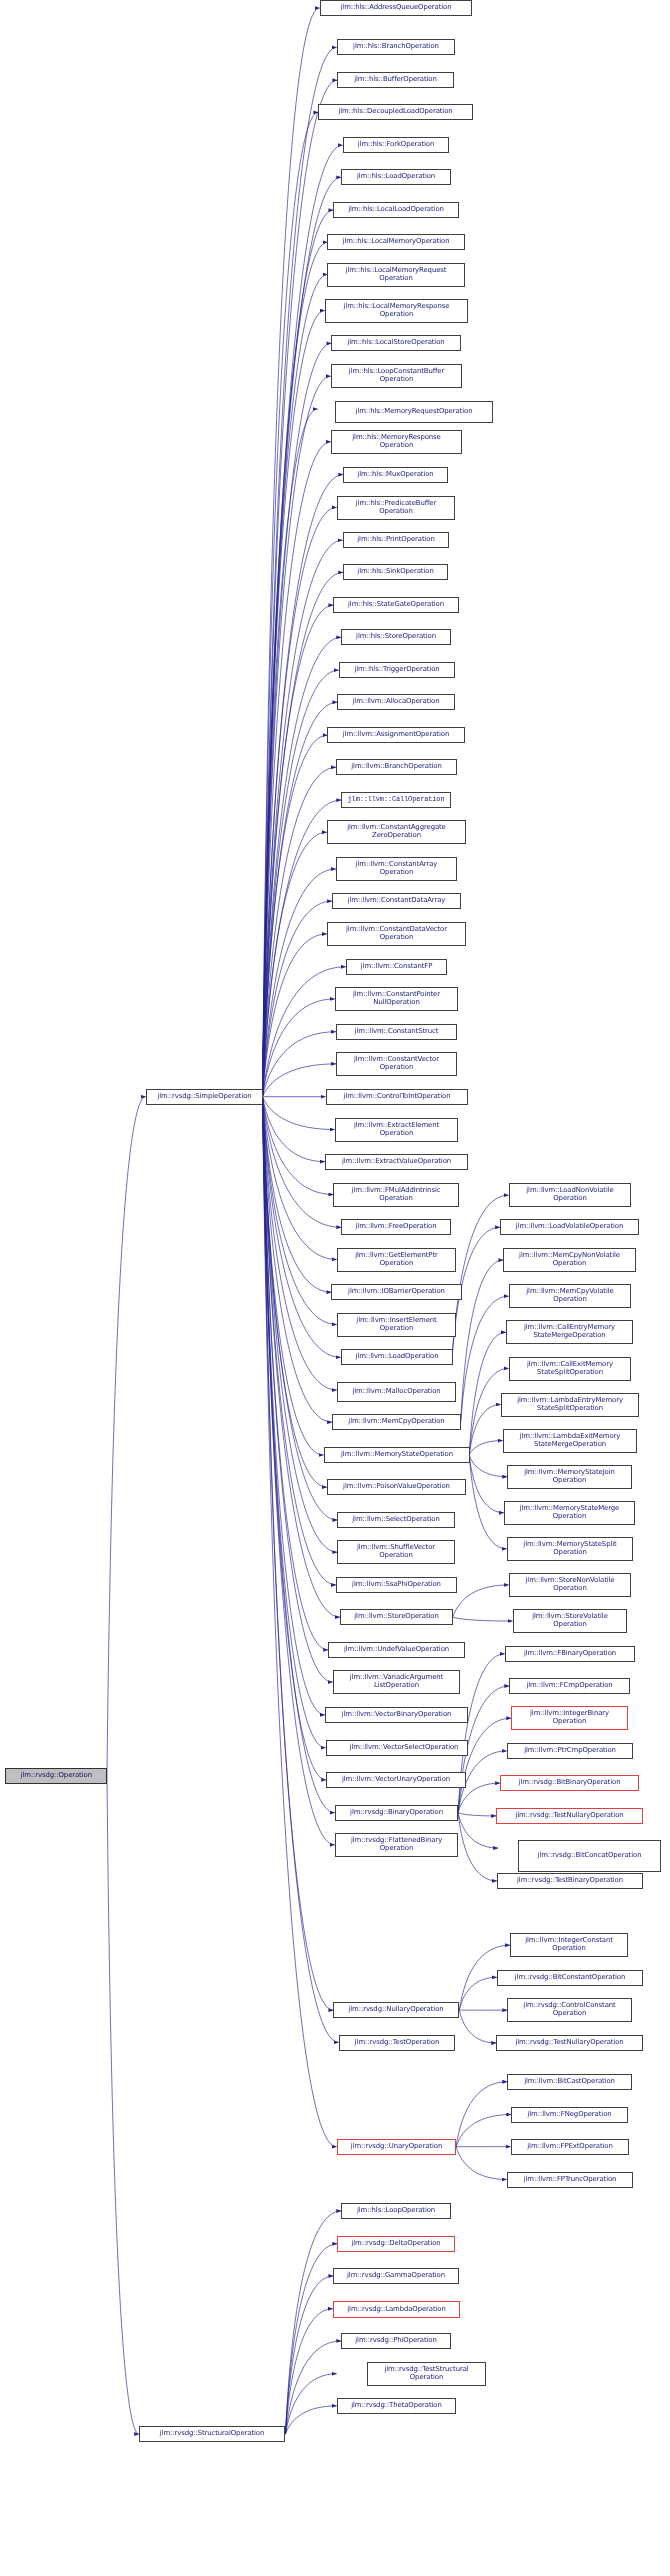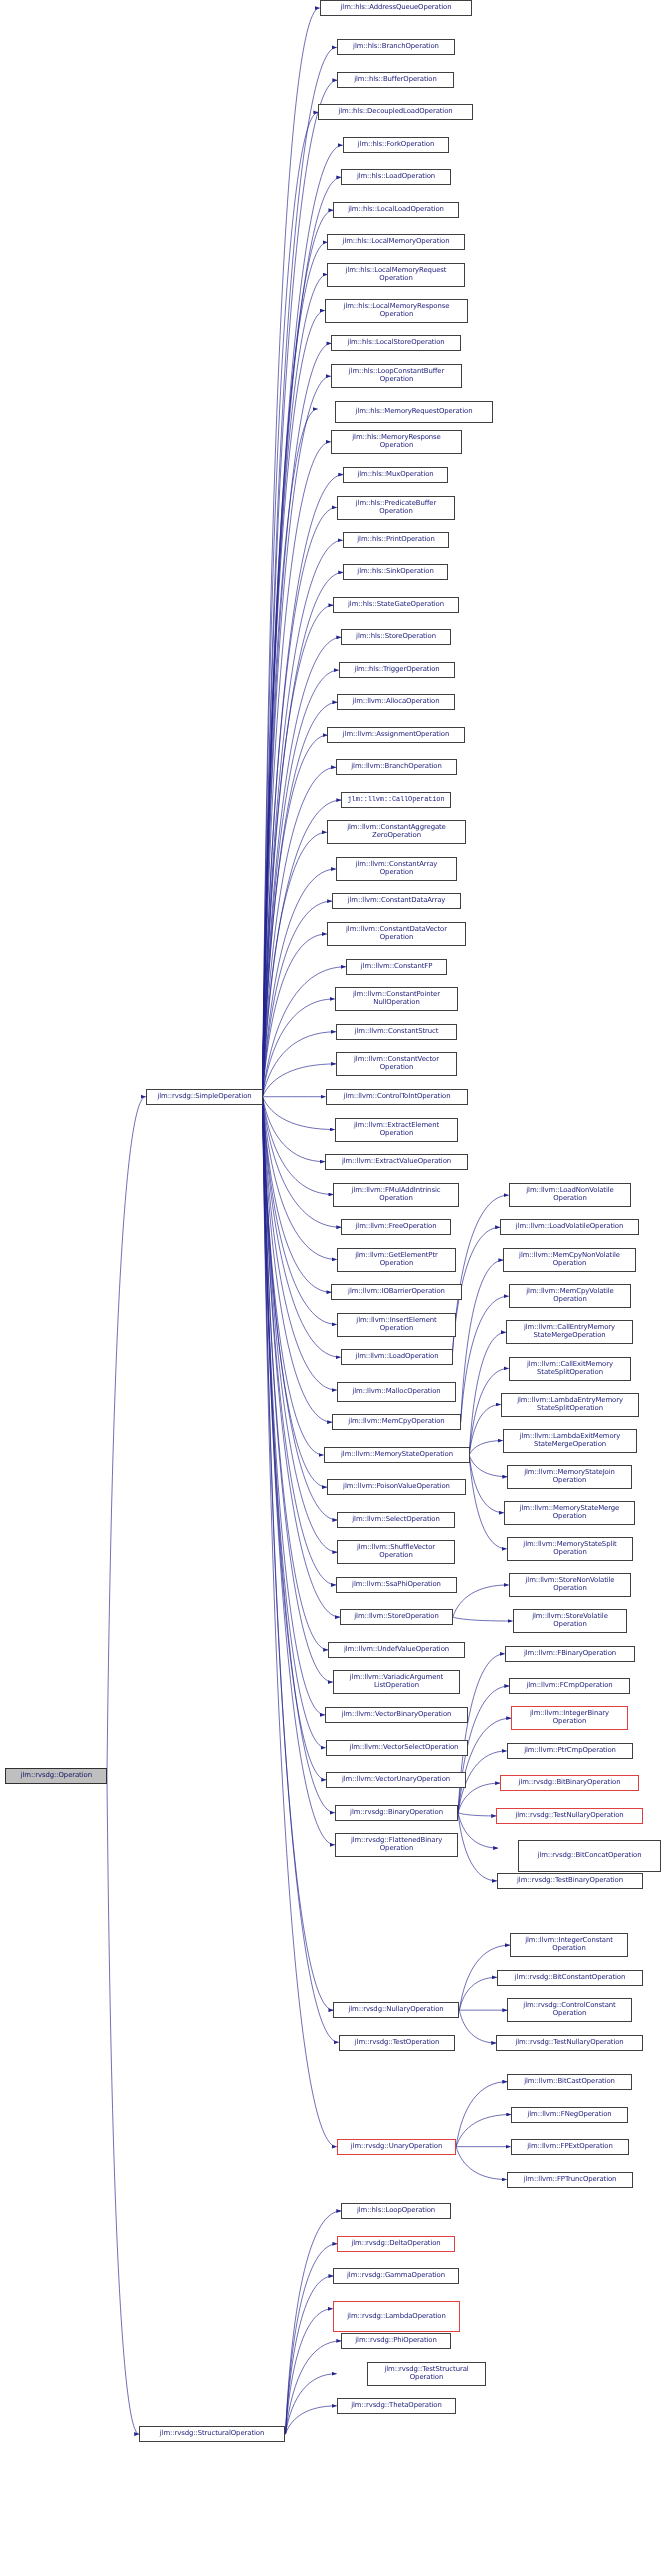--- a/index.html
+++ b/index.html
@@ -217,21 +217,21 @@
     <div class="node" style="left: 326px; top: 1772px; width: 140px; height: 15.8px;"><span>jlm::llvm::VectorUnaryOperation</span></div>
     <div class="node" style="left: 335px; top: 1805px; width: 123px; height: 15.8px;"><span>jlm::rvsdg::BinaryOperation</span></div>
     <div class="node" style="left: 335px; top: 1833px; width: 123px; height: 23.6px;"><span>jlm::rvsdg::FlattenedBinary
 Operation</span></div>
     <div class="node" style="left: 333px; top: 2002px; width: 126px; height: 15.8px;"><span>jlm::rvsdg::NullaryOperation</span></div>
     <div class="node" style="left: 339px; top: 2035px; width: 116px; height: 15.8px;"><span>jlm::rvsdg::TestOperation</span></div>
     <div class="node abstract" style="left: 337px; top: 2139px; width: 119px; height: 15.8px;"><span>jlm::rvsdg::UnaryOperation</span></div>
     <div class="node" style="left: 341px; top: 2203px; width: 110px; height: 15.8px;"><span>jlm::hls::LoopOperation</span></div>
     <div class="node abstract" style="left: 337px; top: 2236px; width: 118px; height: 15.8px;"><span>jlm::rvsdg::DeltaOperation</span></div>
     <div class="node" style="left: 333px; top: 2268px; width: 126px; height: 15.8px;"><span>jlm::rvsdg::GammaOperation</span></div>
-    <div class="node abstract" style="left: 333px; top: 2301px; width: 127px; height: 31px;"><span>jlm::rvsdg::LambdaOperation</span></div>
+    <div class="node abstract" style="left: 333px; top: 2301px; width: 127px; height: 17px;"><span>jlm::rvsdg::LambdaOperation</span></div>
     <div class="node" style="left: 341px; top: 2333px; width: 110px; height: 15.8px;"><span>jlm::rvsdg::PhiOperation</span></div>
     <div class="node" style="left: 337px; top: 2362px; width: 119px; height: 23.6px; margin-left: 30px;"><span>jlm::rvsdg::TestStructural
 Operation</span></div>
     <div class="node" style="left: 337px; top: 2398px; width: 119px; height: 15.8px;"><span>jlm::rvsdg::ThetaOperation</span></div>
     <div class="node" style="left: 509px; top: 1183px; width: 122px; height: 23.6px;"><span>jlm::llvm::LoadNonVolatile
 Operation</span></div>
     <div class="node" style="left: 500px; top: 1219px; width: 139px; height: 15.8px;"><span>jlm::llvm::LoadVolatileOperation</span></div>
     <div class="node" style="left: 503px; top: 1248px; width: 133px; height: 23.6px;"><span>jlm::llvm::MemCpyNonVolatile
 Operation</span></div>
     <div class="node" style="left: 509px; top: 1284px; width: 122px; height: 23.6px;"><span>jlm::llvm::MemCpyVolatile

